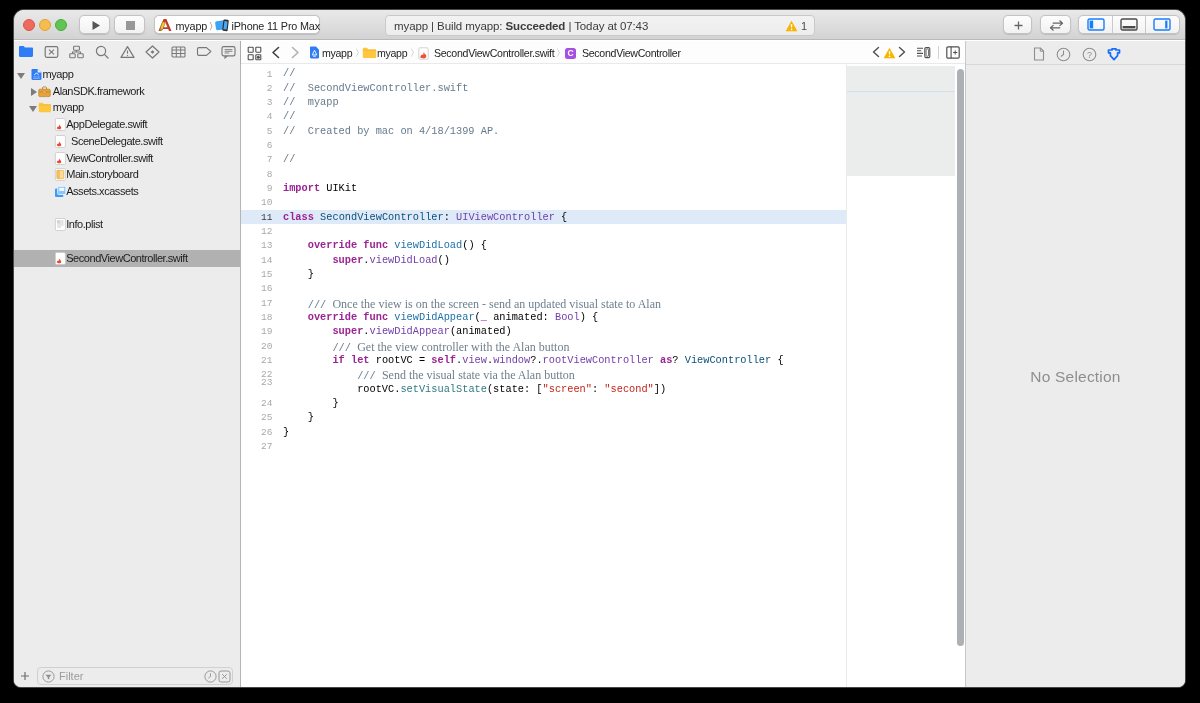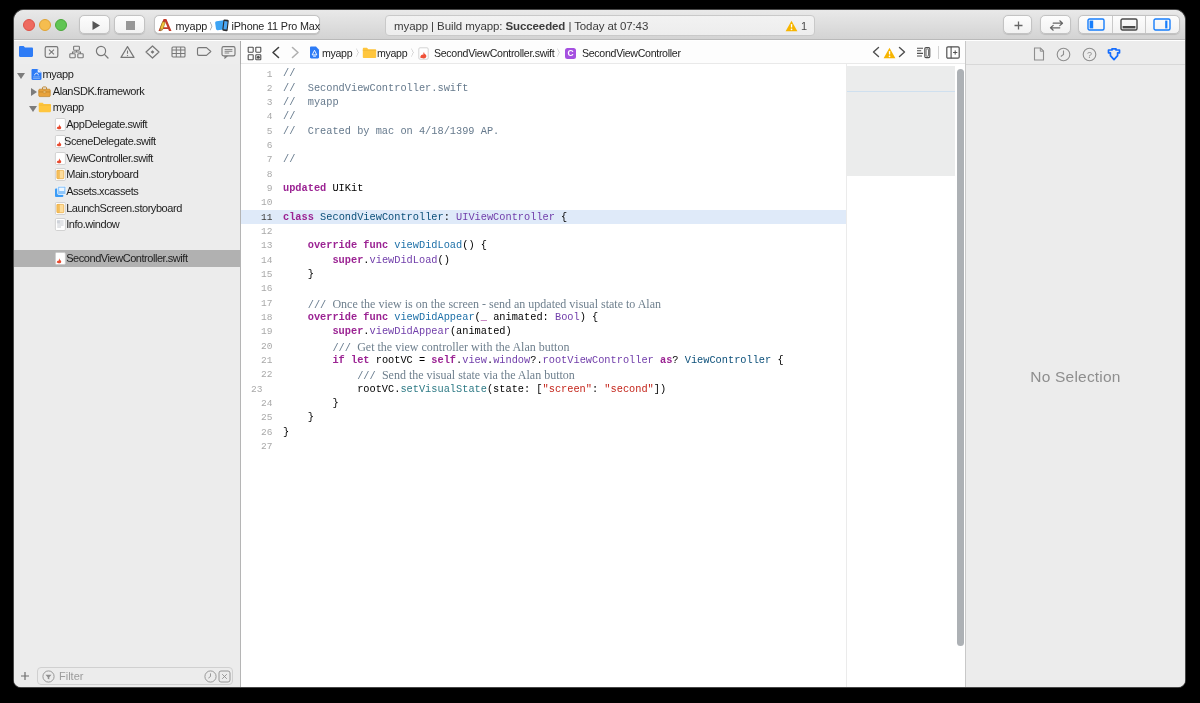--- a/index.html
+++ b/index.html
@@ -317,21 +317,21 @@
             <rect x="1.4" y="0.5" width="10" height="12" rx="1.3" fill="#fff" stroke="#c9c9c9" stroke-width="0.8"></rect>
             <path d="M2.8 10.7 C2.8 8.9 4 8.2 5.1 8.5 C4.7 7.8 4.9 7 5.6 6.6 C5.4 7.3 5.7 7.9 6.4 8.2 C7.2 8.7 7.4 9.5 7.1 10.2 C6.9 10.8 6.2 11.2 5.4 11.2 C4.3 11.2 3.2 11 2.8 10.7 Z" fill="#e8492e"></path>
           </svg>
           <span class="lbl" style="left:52.2px">AppDelegate.swift</span>
         </div>
       <div class="trow" style="top:68.88px">
           <svg class="ticon" style="left:39.5px" width="13" height="13" viewBox="0 0 13 13">
             <rect x="1.4" y="0.5" width="10" height="12" rx="1.3" fill="#fff" stroke="#c9c9c9" stroke-width="0.8"></rect>
             <path d="M2.8 10.7 C2.8 8.9 4 8.2 5.1 8.5 C4.7 7.8 4.9 7 5.6 6.6 C5.4 7.3 5.7 7.9 6.4 8.2 C7.2 8.7 7.4 9.5 7.1 10.2 C6.9 10.8 6.2 11.2 5.4 11.2 C4.3 11.2 3.2 11 2.8 10.7 Z" fill="#e8492e"></path>
           </svg>
-          <span class="lbl" style="left:50px">SceneDelegate.swift</span>
+          <span class="lbl" style="left:57px">SceneDelegate.swift</span>
         </div>
       <div class="trow" style="top:85.60px">
           <svg class="ticon" style="left:39.5px" width="13" height="13" viewBox="0 0 13 13">
             <rect x="1.4" y="0.5" width="10" height="12" rx="1.3" fill="#fff" stroke="#c9c9c9" stroke-width="0.8"></rect>
             <path d="M2.8 10.7 C2.8 8.9 4 8.2 5.1 8.5 C4.7 7.8 4.9 7 5.6 6.6 C5.4 7.3 5.7 7.9 6.4 8.2 C7.2 8.7 7.4 9.5 7.1 10.2 C6.9 10.8 6.2 11.2 5.4 11.2 C4.3 11.2 3.2 11 2.8 10.7 Z" fill="#e8492e"></path>
           </svg>
           <span class="lbl" style="left:52.2px">ViewController.swift</span>
         </div>
       <div class="trow" style="top:102.32px">
           <svg class="ticon" style="left:39.5px" width="13" height="13" viewBox="0 0 13 13">
@@ -342,35 +342,27 @@
           <span class="lbl" style="left:52.2px">Main.storyboard</span>
         </div>
       <div class="trow" style="top:119.04px">
           <svg class="ticon" style="left:39.5px" width="13" height="13" viewBox="0 0 13 13">
             <rect x="1" y="3.6" width="8.3" height="8.3" rx="1" fill="#3b9cf7"></rect>
             <rect x="3.6" y="1.2" width="8.3" height="8.3" rx="1" fill="#8fc6fa" stroke="#fff" stroke-width="0.7"></rect>
             <rect x="5.2" y="2.8" width="5" height="3.2" rx="0.5" fill="#fff" opacity="0.85"></rect>
           </svg>
           <span class="lbl" style="left:52.2px">Assets.xcassets</span>
         </div>
-      <div class="trow" style="top:135.76px">
-          <svg class="ticon" style="left:39.5px" width="13" height="13" viewBox="0 0 13 13">
-            <rect x="1.4" y="0.5" width="10" height="12" rx="1.3" fill="#fff" stroke="#c9c9c9" stroke-width="0.8"></rect>
-            <rect x="3" y="2.4" width="6.8" height="8.3" rx="0.8" fill="#fedd9c" stroke="#e9a93c" stroke-width="0.7"></rect>
-            <rect x="3" y="2.4" width="2.2" height="8.3" fill="#f6c05c" stroke="#e9a93c" stroke-width="0.5"></rect>
-          </svg>
-          <span class="lbl" style="left:52.2px">LaunchScreen.storyboard</span>
-        </div>
       <div class="trow" style="top:152.48px">
           <svg class="ticon" style="left:39.5px" width="13" height="13" viewBox="0 0 13 13">
             <rect x="1.4" y="0.5" width="10" height="12" rx="1.3" fill="#fff" stroke="#c9c9c9" stroke-width="0.8"></rect>
             <path d="M3.2 3 H9.6 M3.2 5 H9.6 M3.2 7 H9.6 M3.2 9 H7" stroke="#b9bdc4" stroke-width="0.8"></path>
             <rect x="2.9" y="2.3" width="3" height="3" fill="#cfd3da"></rect>
           </svg>
-          <span class="lbl" style="left:52.2px">Info.window</span>
+          <span class="lbl" style="left:52.2px">Info.plist</span>
         </div>
       <div class="trow sel" style="top:185.92px">
           <svg class="ticon" style="left:39.5px" width="13" height="13" viewBox="0 0 13 13">
             <rect x="1.4" y="0.5" width="10" height="12" rx="1.3" fill="#fff" stroke="#c9c9c9" stroke-width="0.8"></rect>
             <path d="M2.8 10.7 C2.8 8.9 4 8.2 5.1 8.5 C4.7 7.8 4.9 7 5.6 6.6 C5.4 7.3 5.7 7.9 6.4 8.2 C7.2 8.7 7.4 9.5 7.1 10.2 C6.9 10.8 6.2 11.2 5.4 11.2 C4.3 11.2 3.2 11 2.8 10.7 Z" fill="#e8492e"></path>
           </svg>
           <span class="lbl" style="left:52.2px">SecondViewController.swift</span>
         </div>
       <div id="filterbar">
         <svg style="position:absolute;left:5px;top:6px" width="12" height="12" viewBox="0 0 12 12">
@@ -404,21 +396,21 @@
       <div class="cl" style="top:31.96px"><span class="cm">//  myapp</span></div>
       <div class="ln" style="top:47.49px;">4</div>
       <div class="cl" style="top:46.29px"><span class="cm">//</span></div>
       <div class="ln" style="top:61.82px;">5</div>
       <div class="cl" style="top:60.62px"><span class="cm">//  Created by mac on 4/18/1399 AP.</span></div>
       <div class="ln" style="top:76.15px;">6</div>
       <div class="ln" style="top:90.48px;">7</div>
       <div class="cl" style="top:89.28px"><span class="cm">//</span></div>
       <div class="ln" style="top:104.81px;">8</div>
       <div class="ln" style="top:119.14px;">9</div>
-      <div class="cl" style="top:117.94px"><span class="kw">updated</span> UIKit</div>
+      <div class="cl" style="top:117.94px"><span class="kw">import</span> UIKit</div>
       <div class="ln" style="top:133.47px;">10</div>
       <div class="ln" style="top:147.80px; color:#3c3c3c;">11</div>
       <div class="cl" style="top:146.60px"><span class="kw">class</span> <span class="pt">SecondViewController</span>: <span class="ty">UIViewController</span> {</div>
       <div class="ln" style="top:162.13px;">12</div>
       <div class="ln" style="top:176.46px;">13</div>
       <div class="cl" style="top:175.26px">    <span class="kw">override</span> <span class="kw">func</span> <span class="fd">viewDidLoad</span>() {</div>
       <div class="ln" style="top:190.79px;">14</div>
       <div class="cl" style="top:189.59px">        <span class="kw">super</span>.<span class="ty">viewDidLoad</span>()</div>
       <div class="ln" style="top:205.12px;">15</div>
       <div class="cl" style="top:203.92px">    }</div>
@@ -428,21 +420,21 @@
       <div class="ln" style="top:248.11px;">18</div>
       <div class="cl" style="top:246.91px">    <span class="kw">override</span> <span class="kw">func</span> <span class="fd">viewDidAppear</span>(<span class="kw">_</span> animated: <span class="ty">Bool</span>) {</div>
       <div class="ln" style="top:262.44px;">19</div>
       <div class="cl" style="top:261.24px">        <span class="kw">super</span>.<span class="ty">viewDidAppear</span>(animated)</div>
       <div class="ln" style="top:276.77px;">20</div>
       <div class="cl" style="top:275.57px">        <span class="cm">/// </span><span class="dc">Get the view controller with the Alan button</span></div>
       <div class="ln" style="top:291.10px;">21</div>
       <div class="cl" style="top:289.90px">        <span class="kw">if</span> <span class="kw">let</span> rootVC = <span class="kw">self</span>.<span class="ty">view</span>.<span class="ty">window</span>?.<span class="ty">rootViewController</span> <span class="kw">as</span>? <span class="pt">ViewController</span> {</div>
       <div class="ln" style="top:305.43px;">22</div>
       <div class="cl" style="top:304.23px">            <span class="cm">/// </span><span class="dc">Send the visual state via the Alan button</span></div>
-      <div class="ln" style="top:320px;text-align:center;">23</div>
+      <div class="ln" style="top:313px;">23</div>
       <div class="cl" style="top:318.56px">            rootVC.<span class="pf">setVisualState</span>(state: [<span class="st">"screen"</span>: <span class="st">"second"</span>])</div>
       <div class="ln" style="top:334.09px;">24</div>
       <div class="cl" style="top:332.89px">        }</div>
       <div class="ln" style="top:348.42px;">25</div>
       <div class="cl" style="top:347.22px">    }</div>
       <div class="ln" style="top:362.75px;">26</div>
       <div class="cl" style="top:361.55px">}</div>
       <div class="ln" style="top:377.08px;">27</div>
     </div>
     <div id="minicol">

